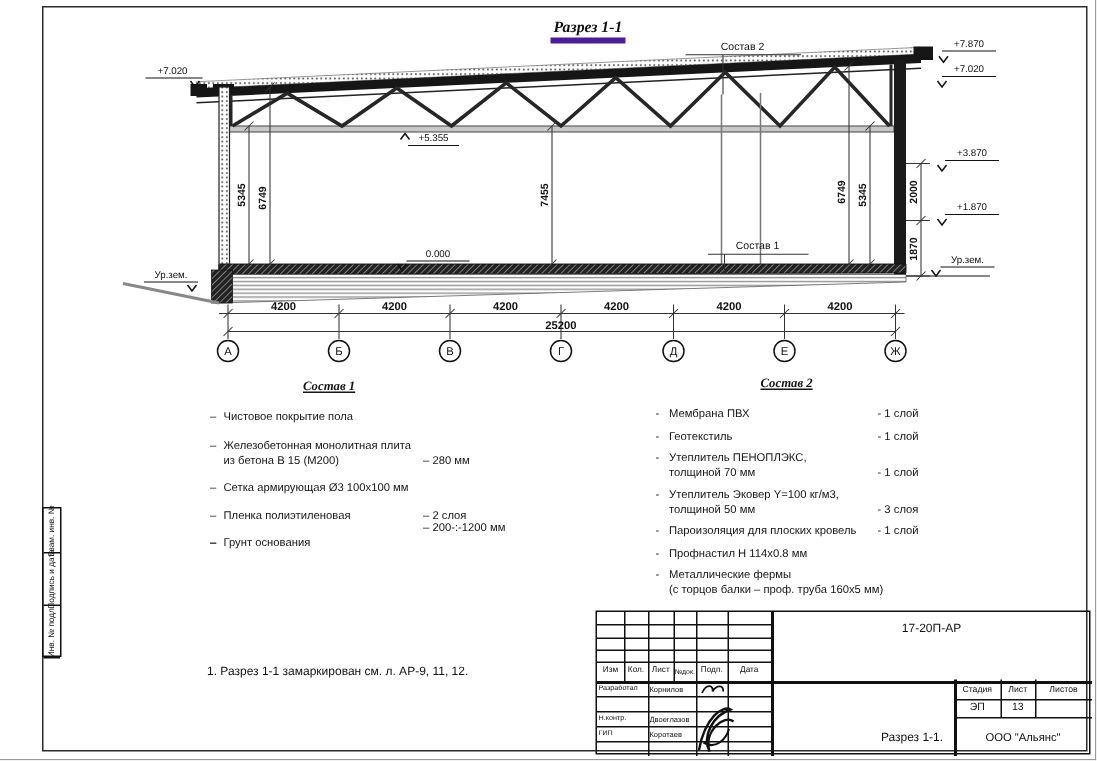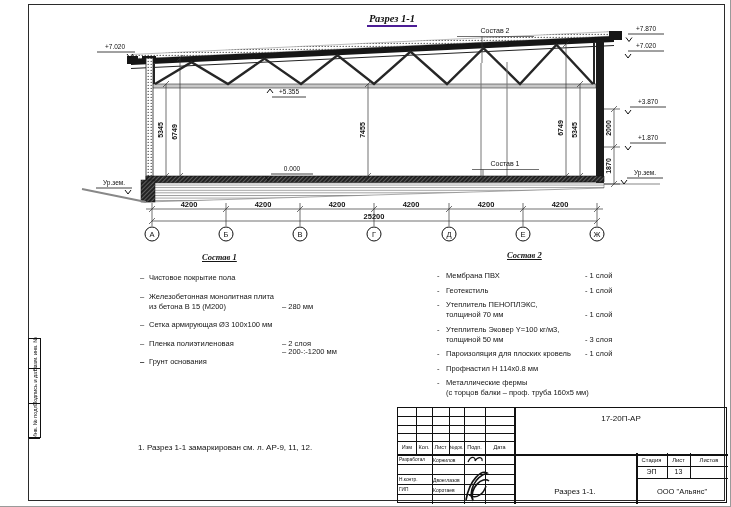--- a/index.html
+++ b/index.html
@@ -11,21 +11,21 @@
   .edge-b{position:absolute;left:0;bottom:0;width:100%;height:1px;background:#9a9a9a;}
   svg{position:absolute;left:0;top:0;}
   svg text{fill:#111;}
   .dt{font:bold 7px "Liberation Sans",sans-serif;}
   .bd{font:bold 7.5px "Liberation Sans",sans-serif;}
   .el{font:6.5px "Liberation Sans",sans-serif;}
   .ax{font:7.5px "Liberation Sans",sans-serif;}
   .ref{font:7px "Liberation Sans",sans-serif;}
   .sheet-title{position:absolute;left:325px;top:8px;width:110px;text-align:center;}
   .sheet-title span{font:bold italic 10.5px "Liberation Serif",serif;
-        border-bottom:2px solid #4c1d95;padding:0 2px 1px 2px;margin-left:24px;}
+        border-bottom:4px solid #4c1d95;padding:0 2px 1px 2px;margin-left:24px;}
   .list{position:absolute;font-size:7.5px;line-height:10px;color:#151515;}
   .list-title{font:bold italic 8.5px "Liberation Serif",serif;
         text-decoration:underline;margin-bottom:11px;display:inline-block;}
   .li{position:relative;padding-left:9px;}
   .li .dash{position:absolute;left:0;top:0;}
   .li .txt{white-space:pre-line;display:inline-block;}
   .li .val{position:absolute;bottom:0;white-space:nowrap;}
   #sostav1 .li{margin-bottom:8.5px;} #sostav1 .val{left:142px;}
   #sostav2 .li{margin-bottom:4.5px;} #sostav2 .val{left:148px;}
   .note{position:absolute;left:138px;top:443px;font-size:8px;text-align:right;}
@@ -279,21 +279,21 @@
     <div class="tc" style="left:1px;top:68.5px;width:33px;font-size:4.8px;text-align:left;">Н.контр.</div>
     <div class="tc" style="left:35px;top:68.5px;width:31px;font-size:5px;text-align:left;">Двоеглазов</div>
     <div class="tc" style="left:1px;top:78.5px;width:33px;font-size:4.8px;text-align:left;">ГИП</div>
     <div class="tc" style="left:35px;top:78.5px;width:31px;font-size:5px;text-align:left;">Коротаев</div>
     <div class="tc" style="left:238px;top:49px;width:31px;font-size:5.8px;">Стадия</div>
     <div class="tc" style="left:269px;top:49px;width:23px;font-size:5.8px;">Лист</div>
     <div class="tc" style="left:292px;top:49px;width:38px;font-size:5.8px;">Листов</div>
     <div class="tc" style="left:238px;top:60px;width:31px;font-size:7px;">ЭП</div>
     <div class="tc" style="left:269px;top:60px;width:23px;font-size:7px;">13</div>
     <div class="tc" style="left:292px;top:60px;width:38px;font-size:7px;"></div>
-    <div class="tc" style="left:116px;top:79px;width:122px;font-size:8px;">Разрез 1-1.</div>
+    <div class="tc" style="left:116px;top:79px;width:122px;font-size:8px;padding-left:33px;">Разрез 1-1.</div>
     <div class="tc" style="left:238px;top:79px;width:92px;font-size:7.5px;">ООО "Альянс"</div>
 
     <svg width="330" height="96" style="left:0;top:0;">
       <path d="M70,54 C73,47 78,49 77,53 C80,48 85,49 84,53" fill="none" stroke="#111" stroke-width="1.2"></path>
       <path d="M68,92 C72,70 84,62 89,65 C77,69 70,83 75,93 C71,79 85,68 91,73" fill="none" stroke="#111" stroke-width="1.6"></path>
       <path d="M71,87 C79,92 86,85 88,78" fill="none" stroke="#111" stroke-width="1.4"></path>
     </svg>
   </div>
 
   <div class="strip">

